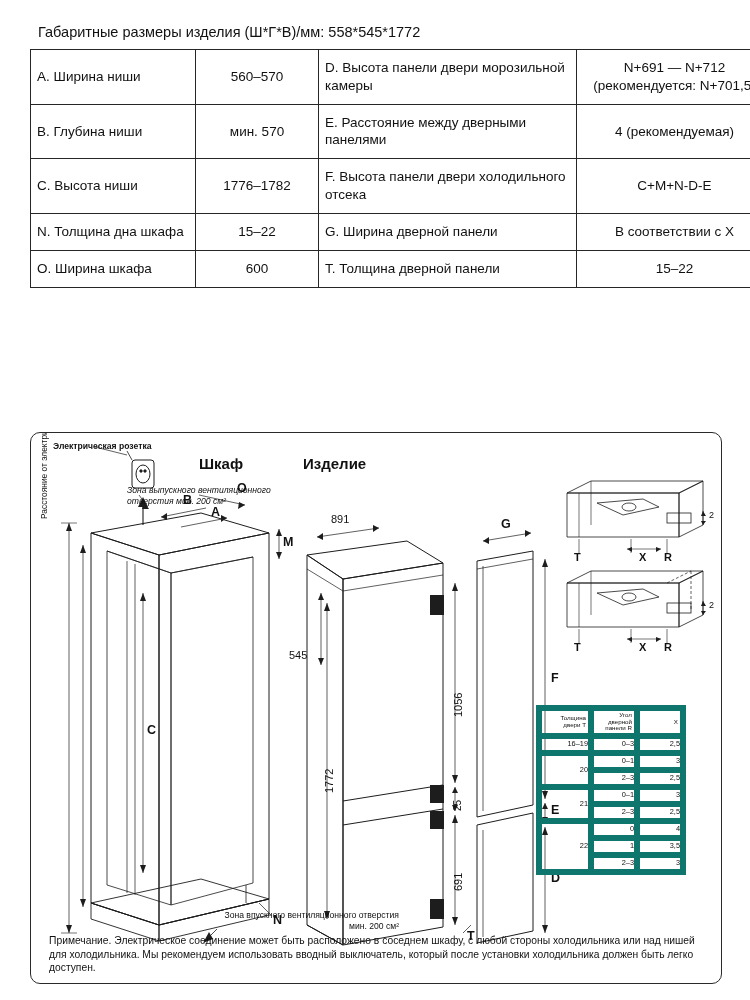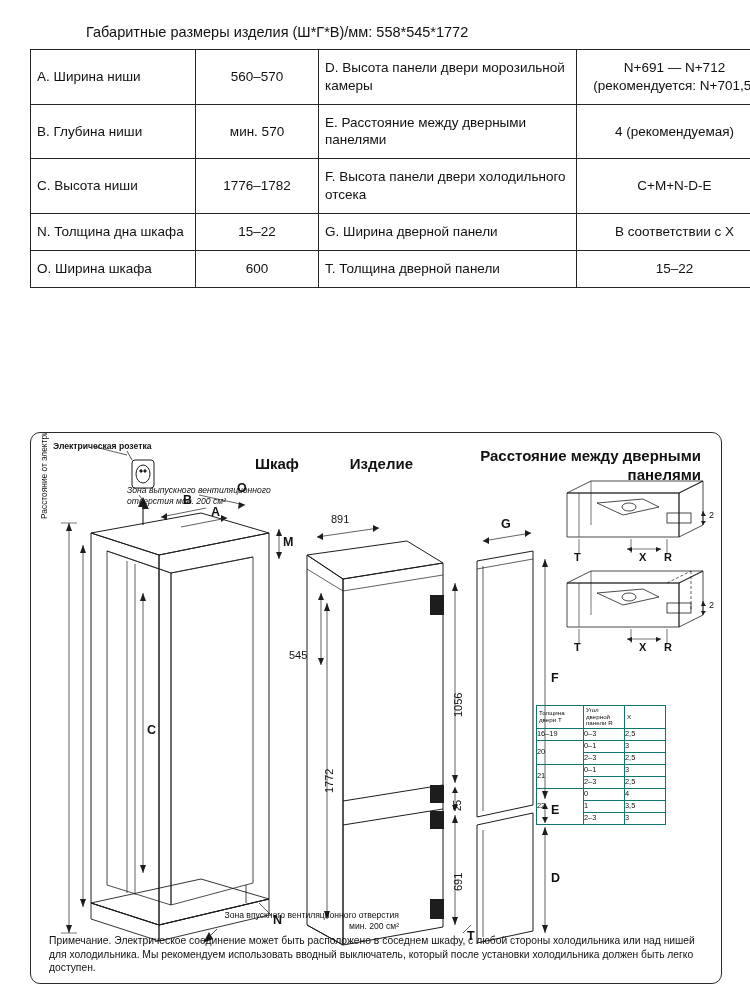--- a/index.html
+++ b/index.html
@@ -25,21 +25,20 @@
   .spec-wrap {
     position: absolute;
     left: 30px;
     top: 20px;
     width: 690px;
   }
   .spec-title {
     font-size: 14.5px;
     padding: 4px 2px 9px 8px;
     color: #111;
-    margin-left: 48px;
   }
   table.spec {
     border-collapse: collapse;
     width: 690px;
     table-layout: fixed;
   }
   table.spec td {
     border: 1px solid #262626;
     font-size: 13.5px;
     padding: 9px 6px;
@@ -88,21 +87,21 @@
     line-height: 1.32;
     color: #111;
   }
 
   
   .dh {
     position: absolute;
     font-size: 15px;
     font-weight: bold;
     color: #111;
-    text-align: right;
+    text-align: left;
   }
   .dh.cab   { left: 168px; top: 22px; width: 100px; }
   .dh.prod  { left: 272px; top: 22px; width: 110px; }
   .dh.dist  { left: 420px; top: 14px; width: 250px; line-height: 1.25; }
 
   .lbl-el {
     position: absolute;
     font-size: 8.6px;
     color: #111;
     line-height: 1.25;
@@ -140,23 +139,23 @@
   }
 
   
   .mini {
     position: absolute;
     left: 505px;
     top: 272px;
     border-collapse: collapse;
   }
   .mini td {
-    border: 1px solid #0f766e;
+    border: 6px solid #0f766e;
     font-size: 7.4px;
-    text-align: left;
+    text-align: right;
     padding: 0;
     height: 11px;
     line-height: 1.0;
     color: #111;
   }
   .mini td.h {
     font-size: 6.2px;
     line-height: 1.05;
     padding: 1px 2px;
     height: 18px;
@@ -382,21 +381,20 @@
         <path d="M596,206 L601,204 L601,209 Z" fill="#1d1d1d" stroke="none"></path>
         <path d="M630,206 L625,204 L625,209 Z" fill="#1d1d1d" stroke="none"></path>
 
         <path d="M636,150 L660,138" stroke-dasharray="3,2" stroke-width="0.7"></path>
         <path d="M660,138 L660,178" stroke-dasharray="3,2" stroke-width="0.7"></path>
       </g>
     </svg>
 
     <div class="dh cab">Шкаф</div>
     <div class="dh prod">Изделие</div>
-    <div class="dh dist">Расстояние между дверными панелями</div>
 
     <div class="lbl-el socket">Электрическая розетка</div>
     <div class="lbl-el outvent" style="width:190px">Зона выпускного вентиляционного отверстия мин. 200 см²</div>
     <div class="lbl-el invent" style="width:190px">Зона впускного вентиляционного отверстия мин. 200 см²</div>
     <div class="vert-label2">Расстояние от электрической розетки до пола шкафа ≤2100 мм</div>
 
     <div class="dimb" style="left:152px; top:60px;">B</div>
     <div class="dimb" style="left:180px; top:72px;">A</div>
     <div class="dimb" style="left:206px; top:48px;">O</div>
     <div class="dimb" style="left:252px; top:102px;">M</div>

